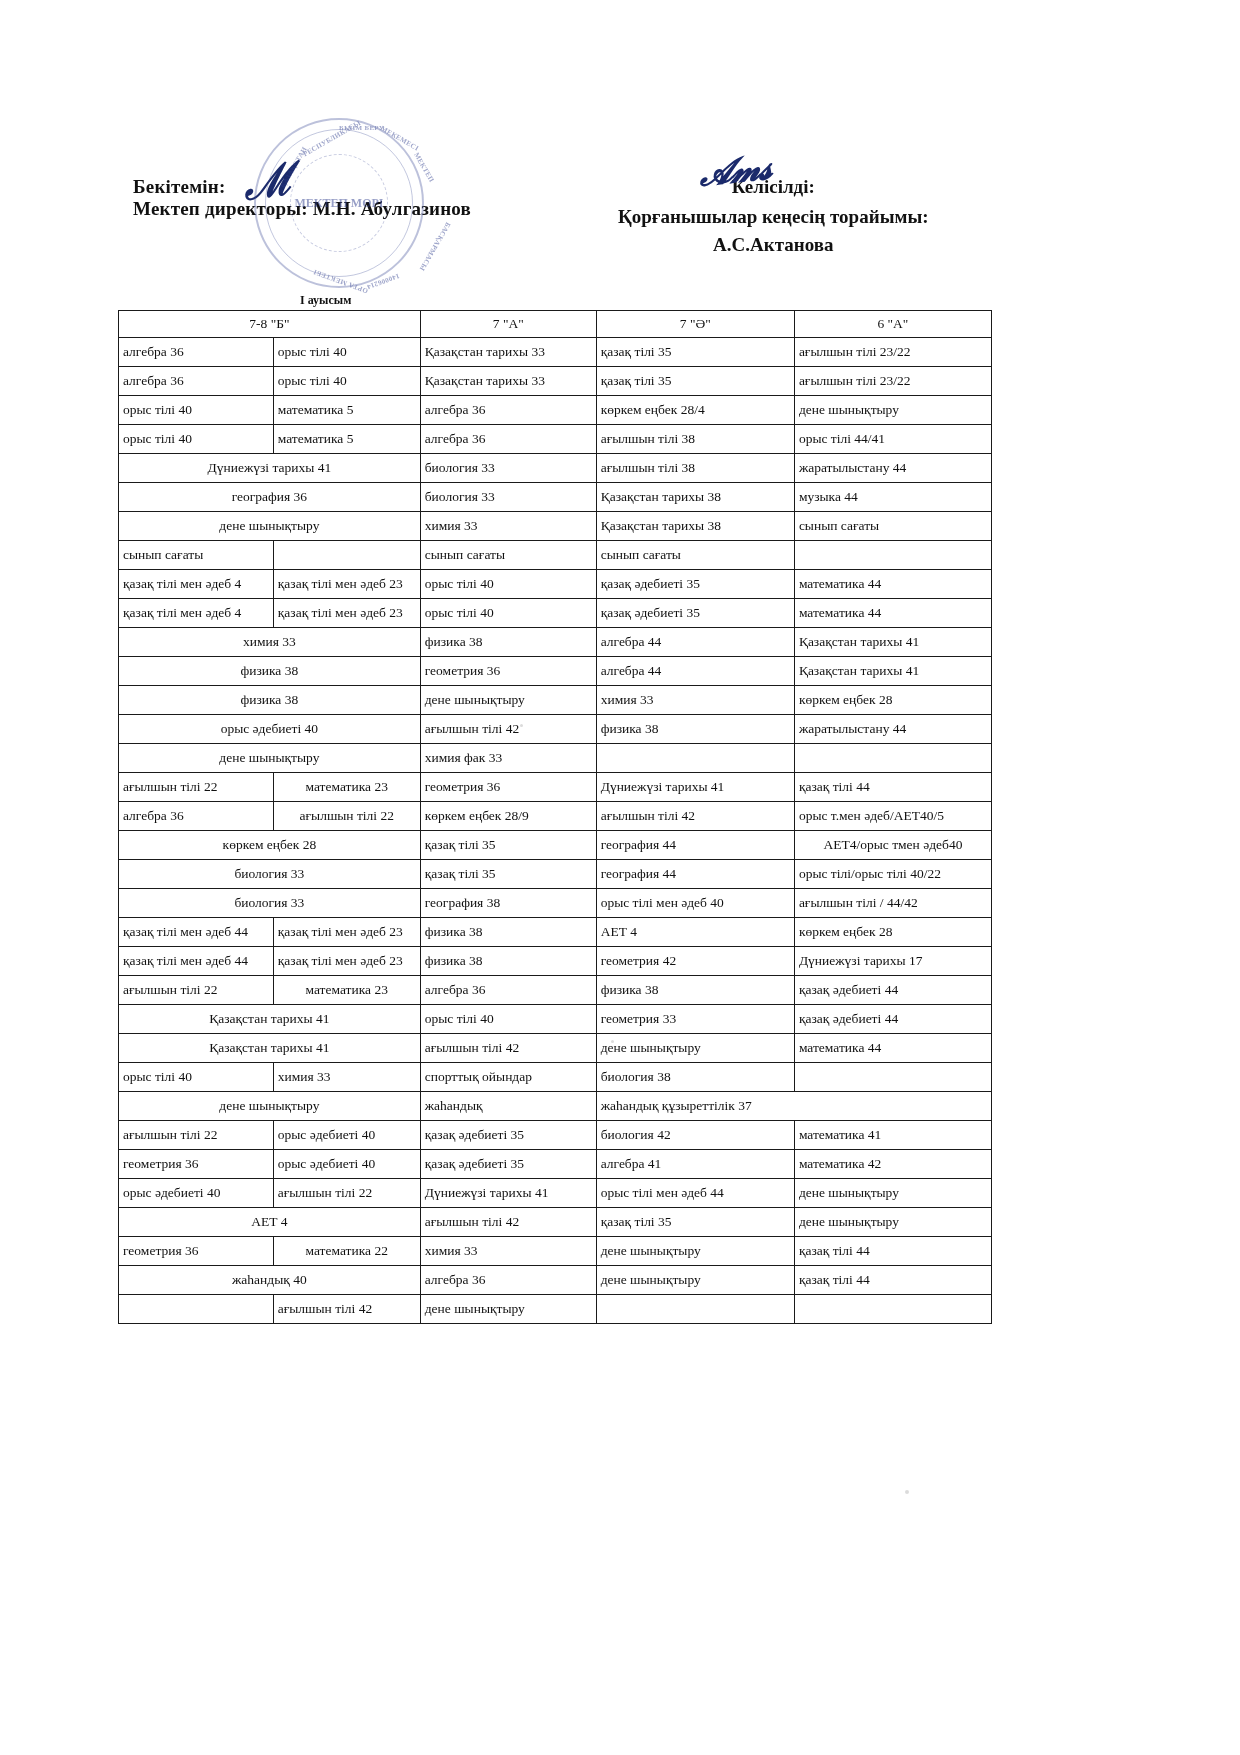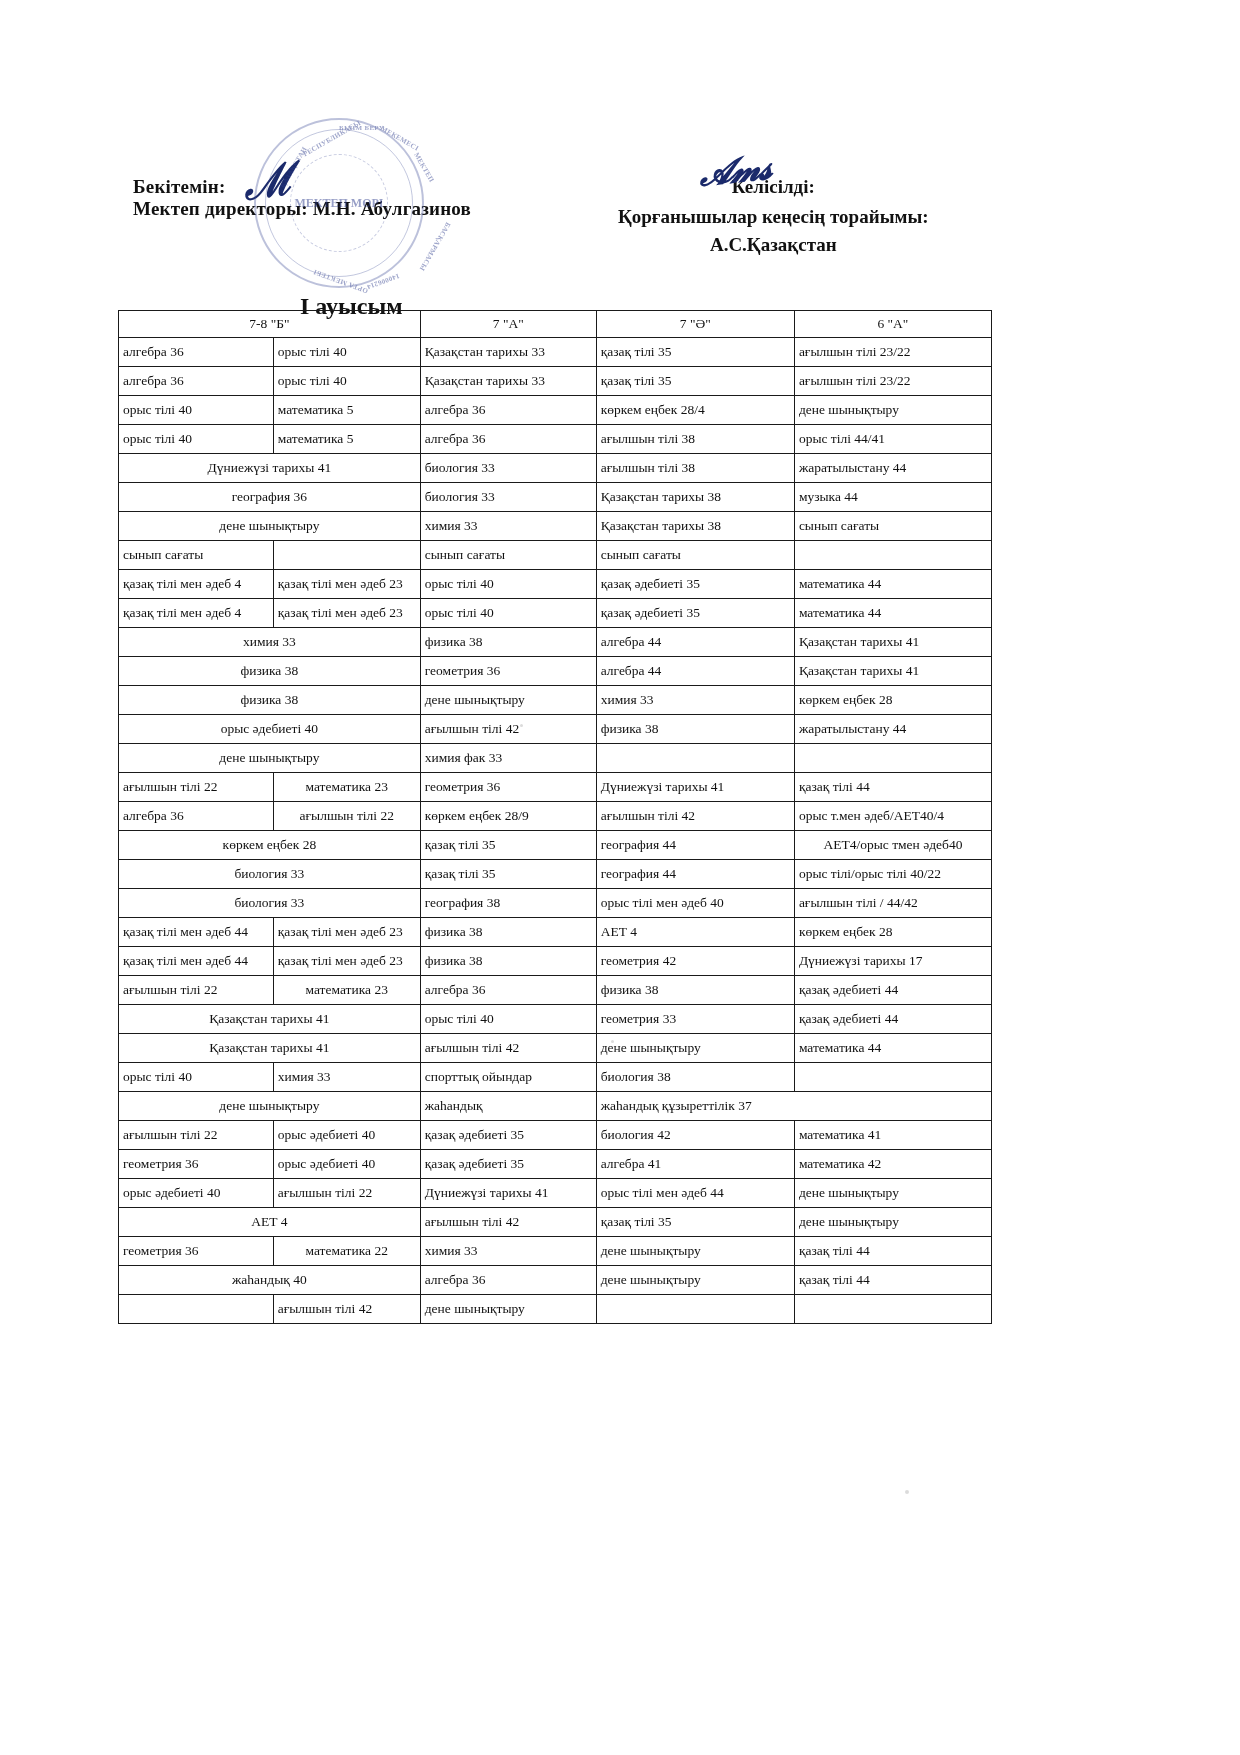--- a/index.html
+++ b/index.html
@@ -54,21 +54,21 @@
     top: 265px;
     font-weight: bold;
     font-size: 20px;
     white-space: nowrap;
   }
   .shift-line {
     position: absolute;
     left: 300px;
     top: 293px;
     font-weight: bold;
-    font-size: 24px;
+    font-size: 12px;
   }
 
   
   .sig {
     position: absolute;
     font-family: "Liberation Serif", serif;
     color: #1b2a6b;
     font-style: italic;
     font-weight: bold;
     pointer-events: none;
@@ -205,21 +205,21 @@
 <div class="header">
 
   <div class="hdr-left">
     <div class="l1">Бекітемін:</div>
     <div class="l2">Мектеп директоры:  М.Н. Абулгазинов</div>
   </div>
 
   <div class="hdr-right">
     <div class="r1">Келісілді:</div>
     <div class="r2">Қорғанышылар кеңесің торайымы:</div>
-    <div class="r3">А.С.Қазақстан</div>
+    <div class="r3">А.С.Актанова</div>
   </div>
 
   <div class="sig sig-director">ℳ</div>
   <div class="sig sig-council">𝓐𝓶𝓼</div>
 
   <div class="stamp">
     <div class="stamp-txt">
       <span style="transform:rotate(-60deg)">ҚАЗАҚСТАН</span>
       <span style="transform:rotate(-30deg)">РЕСПУБЛИКАСЫ</span>
       <span style="transform:rotate(0deg)">БІЛІМ БЕРУ</span>
@@ -355,21 +355,21 @@
           <td class="ctr">математика   23</td>
           <td class="lft">геометрия 36</td>
           <td class="lft">Дүниежүзі тарихы 41</td>
           <td class="lft">қазақ тілі  44</td>
         </tr>
         <tr>
           <td class="lft">алгебра  36</td>
           <td class="ctr">ағылшын тілі 22</td>
           <td class="lft">көркем еңбек 28/9</td>
           <td class="lft">ағылшын тілі 42</td>
-          <td class="lft tiny">орыс т.мен әдеб/АЕТ40/4</td>
+          <td class="lft tiny">орыс т.мен әдеб/АЕТ40/5</td>
         </tr>
         <tr>
           <td class="ctr" colspan="2">көркем еңбек 28</td>
           <td class="lft">қазақ тілі 35</td>
           <td class="lft">география 44</td>
           <td class="ctr tiny">АЕТ4/орыс тмен әдеб40</td>
         </tr>
         <tr>
           <td class="ctr" colspan="2">биология 33</td>
           <td class="lft">қазақ тілі 35</td>

